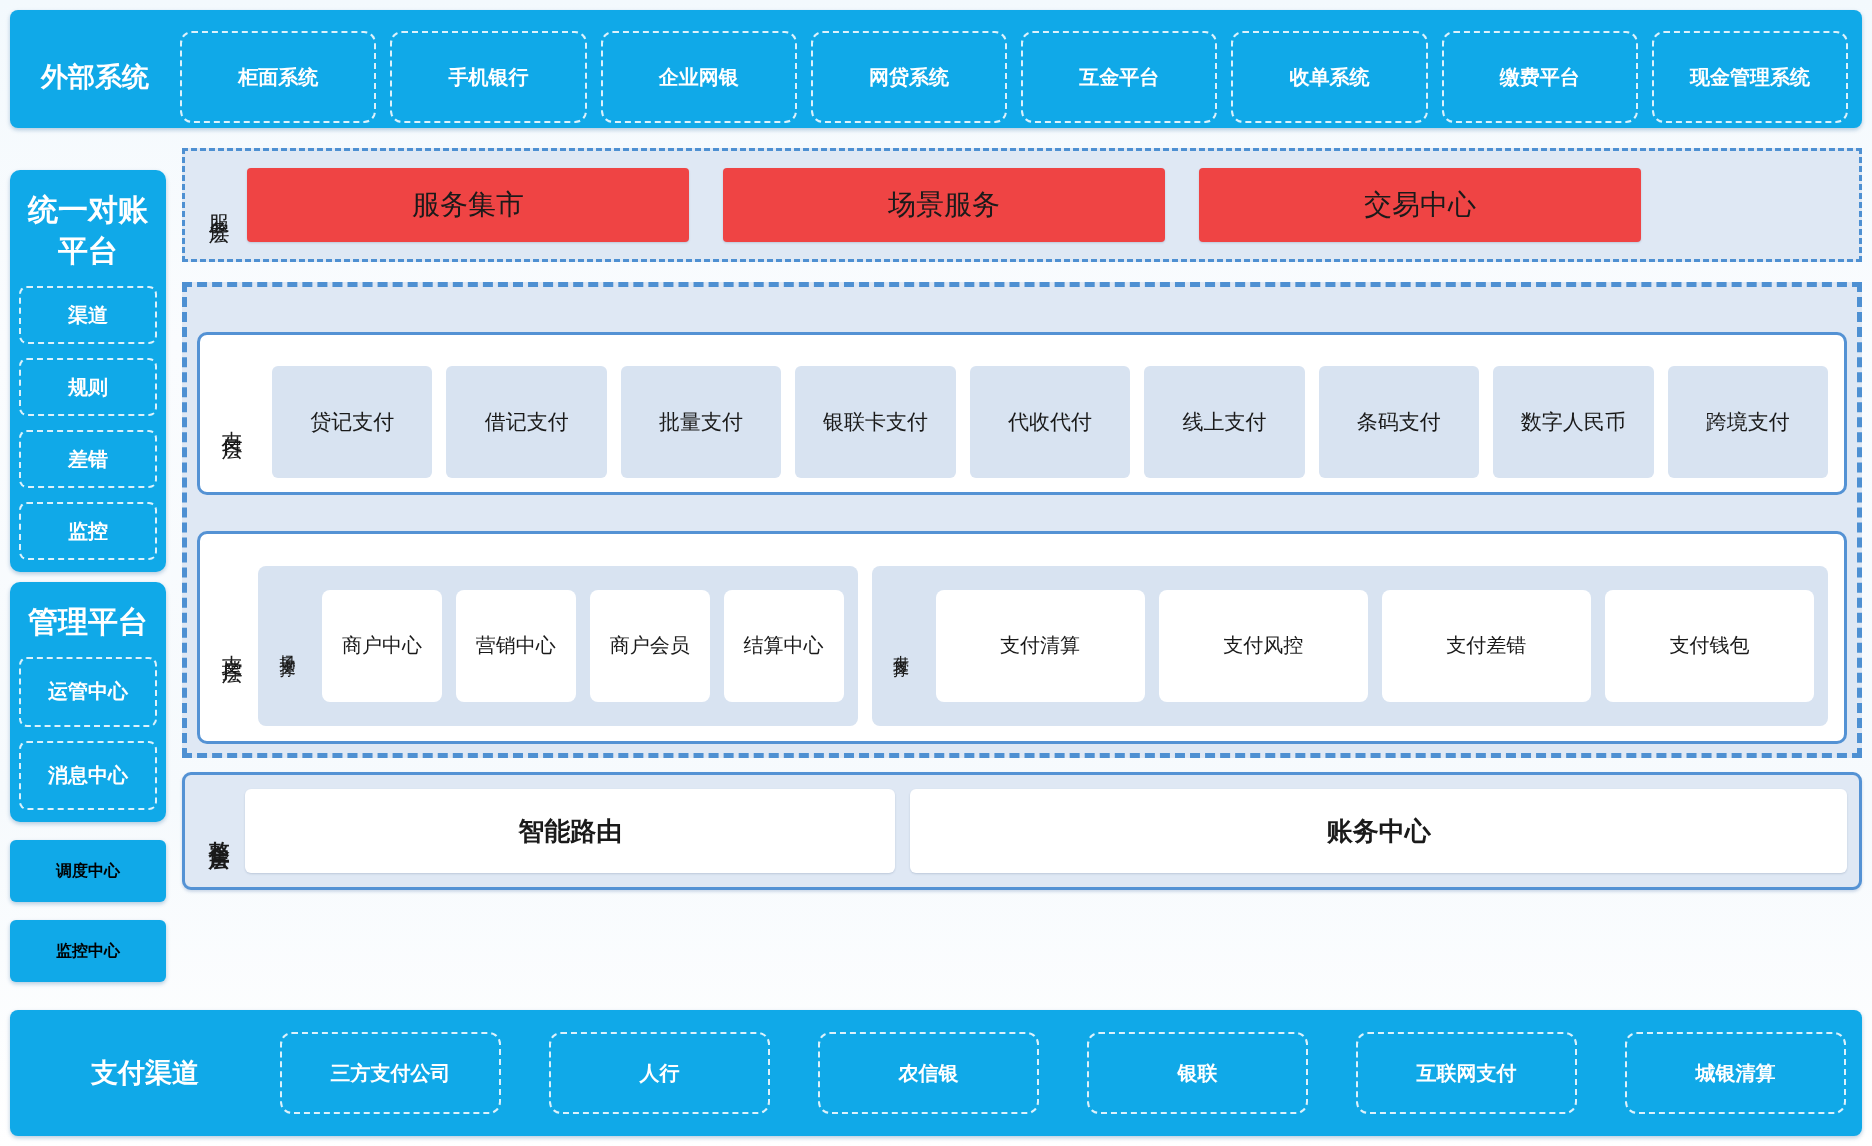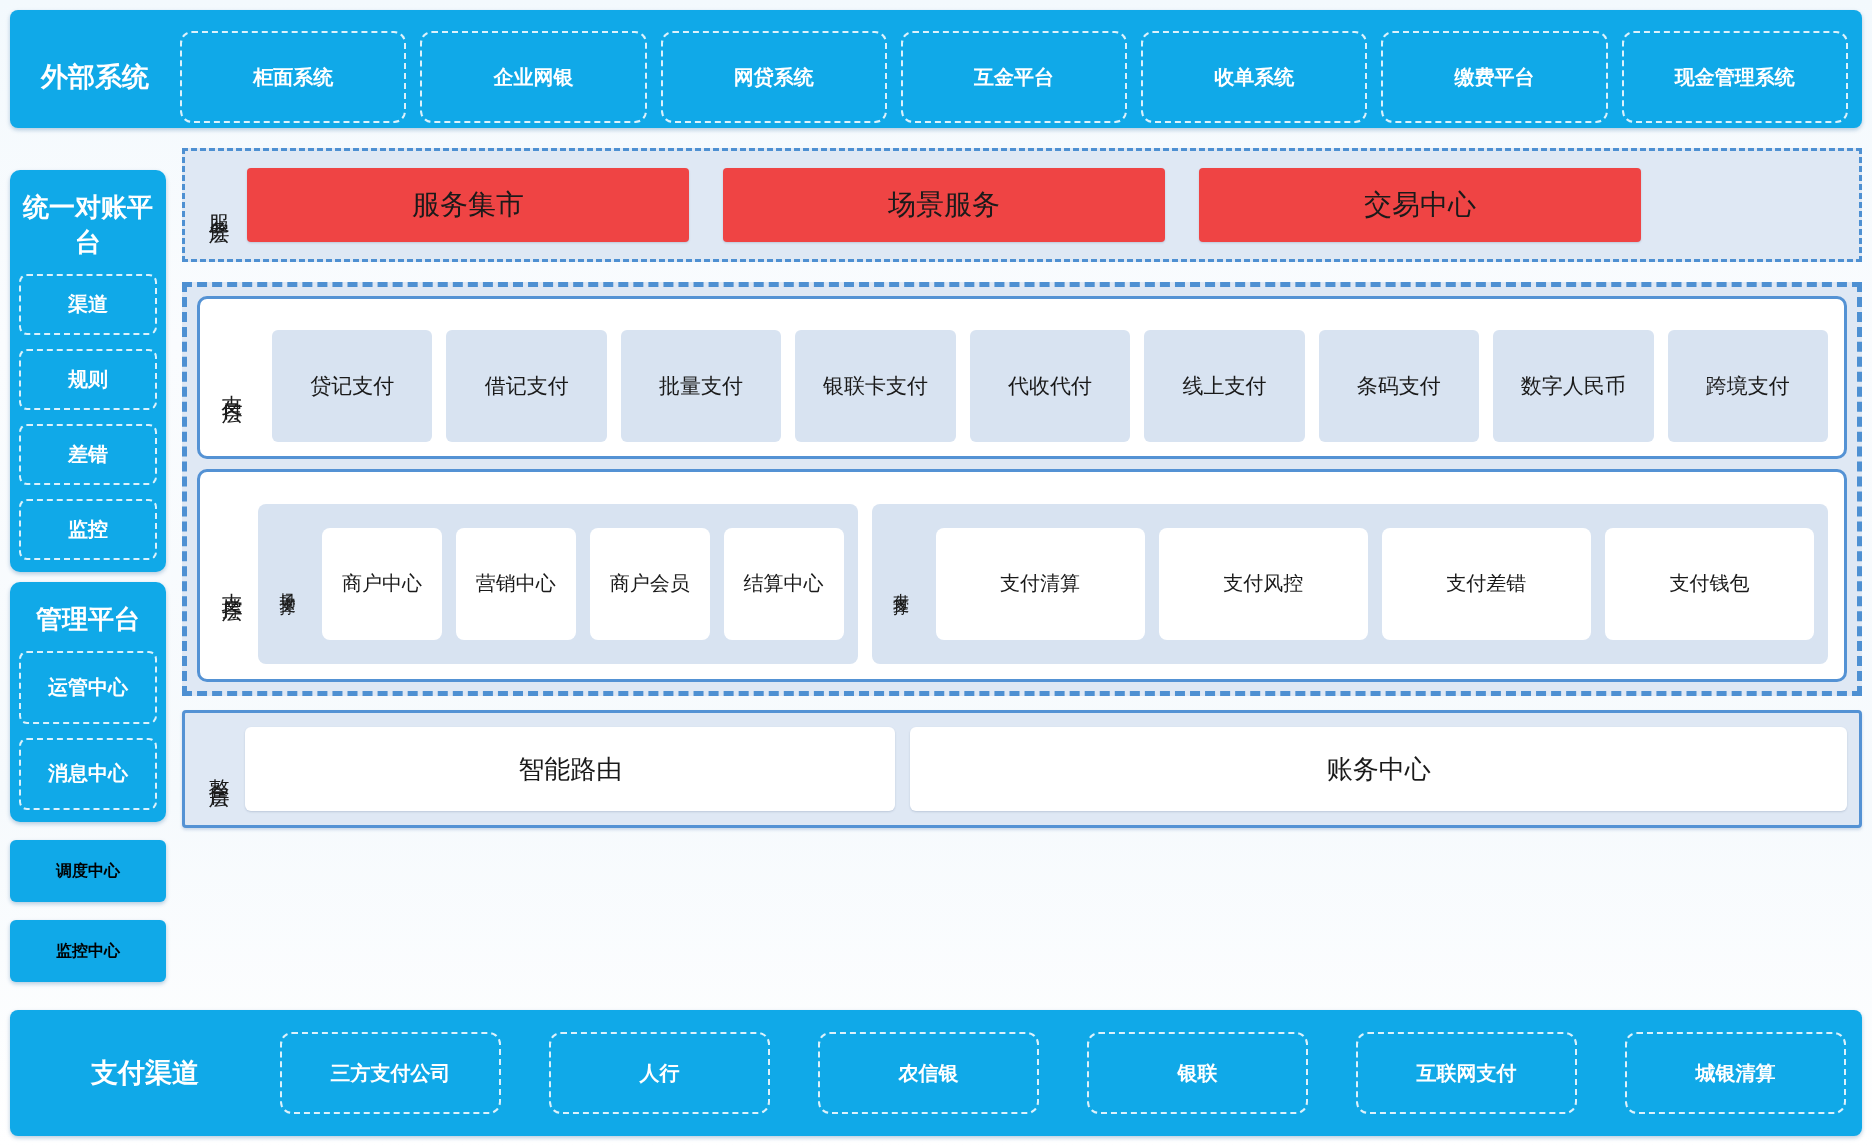--- a/index.html
+++ b/index.html
@@ -45,21 +45,21 @@
 
   
   .sidebar{width:156px;flex:none;padding-top:22px;display:flex;flex-direction:column;}
   .side-block{
     background:var(--blue);border-radius:10px;color:#fff;
     display:flex;flex-direction:column;padding:12px 9px;
     box-shadow:0 2px 4px rgba(0,80,140,.28);
   }
   .side-block.b1{height:402px;}
   .side-block.b2{height:240px;margin-top:10px;}
-  .side-title{text-align:center;font-size:26px;font-weight:bold;padding:8px 0 14px;}
+  .side-title{text-align:center;font-size:30px;font-weight:bold;padding:8px 0 14px;}
   .side-items{flex:1;display:flex;flex-direction:column;gap:14px;}
   .side-item{
     flex:1;border:2px dashed rgba(255,255,255,.85);border-radius:8px;
     display:flex;align-items:center;justify-content:center;
     font-size:20px;font-weight:bold;
   }
   .side-solid{
     height:62px;background:var(--blue);border-radius:6px;color:#000000;
     display:flex;align-items:center;justify-content:center;
     font-size:16px;font-weight:bold;margin-top:18px;
@@ -90,21 +90,21 @@
     box-shadow:0 1px 2px rgba(110,130,160,.3);
   }
 
   .middle-section{
     background:var(--panel-bg);
     border:5px dashed var(--border-blue);
     padding:9px 10px;margin-bottom:14px;
   }
   .inner-panel{
     background:#fff;border:3px solid var(--solid-border);border-radius:10px;
-    display:flex;align-items:center;padding:16px 16px 0 6px;
+    display:flex;align-items:center;padding:16px 16px 0 6px;margin-top:36px;
   }
   .panel-payment{height:163px;margin-bottom:10px;}
   .panel-payment .vlabel{width:52px;height:100%;}
   .pay-box{
     flex:1;height:112px;background:var(--box-bg);border-radius:6px;
     display:flex;align-items:center;justify-content:center;
     font-size:21px;margin-left:14px;
   }
   .pay-box:first-of-type{margin-left:0;}
 
@@ -120,43 +120,45 @@
   .sub-panel .vlabel{width:42px;height:100%;}
   .sup-box{
     flex:1;height:112px;background:#fff;border-radius:8px;
     display:flex;align-items:center;justify-content:center;
     font-size:20px;margin-left:14px;
   }
 
   .integration-layer{
     height:118px;
     background:var(--panel-bg);
-    border:3px solid var(--solid-border);border-radius:4px;
+    border:3px solid var(--solid-border);border-radius:9px;
     display:flex;align-items:center;padding:0 12px 0 8px;
     box-shadow:0 2px 3px rgba(80,120,170,.25);
+    font-weight:bold;
   }
   .integration-layer .vlabel{width:52px;height:100%;}
   .int-box{
     height:84px;background:#fff;border-radius:6px;
     display:flex;align-items:center;justify-content:center;
     font-size:26px;
     box-shadow:0 1px 2px rgba(110,130,160,.3);
   }
   .int-box.left{flex:647;margin-right:15px;}
   .int-box.right{flex:932;}
 </style>
 </head>
 <body>
 
 <div class="page">
 
   <div class="bluebar topbar">
     <div class="bar-title">外部系统</div>
     <div class="bar-items">
       <div class="dash-item">柜面系统</div>
+      <div class="dash-item">手机银行</div>
       <div class="dash-item">企业网银</div>
       <div class="dash-item">网贷系统</div>
       <div class="dash-item">互金平台</div>
       <div class="dash-item">收单系统</div>
       <div class="dash-item">缴费平台</div>
       <div class="dash-item">现金管理系统</div>
     </div>
   </div>
 
   <div class="mid-row">

